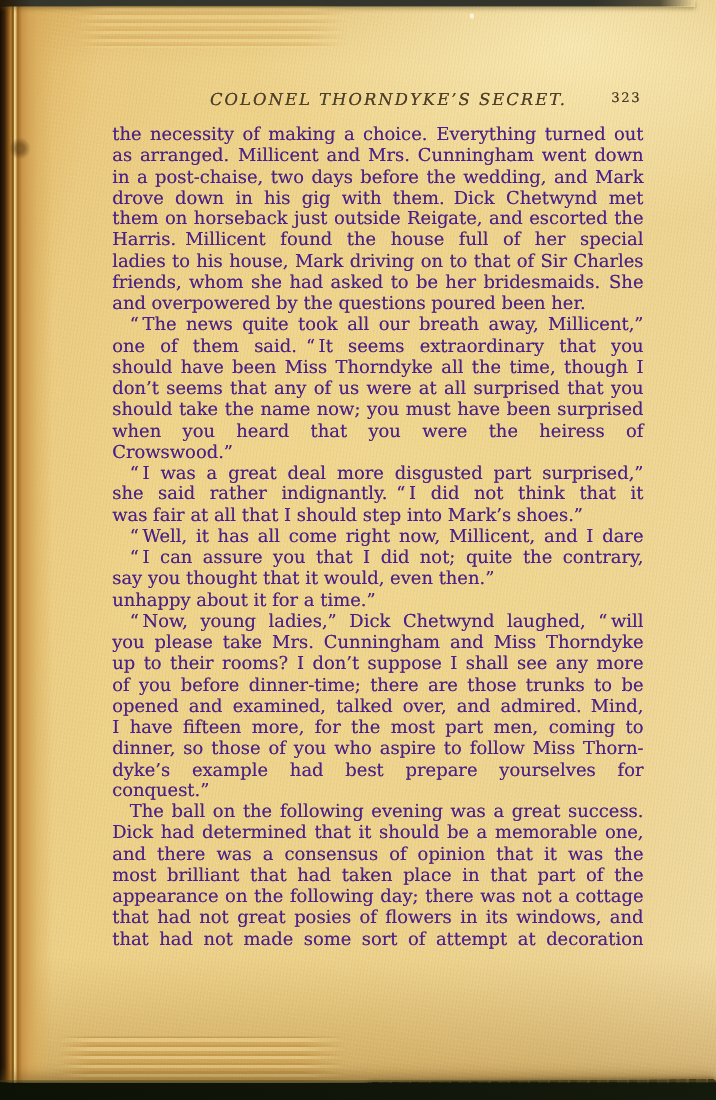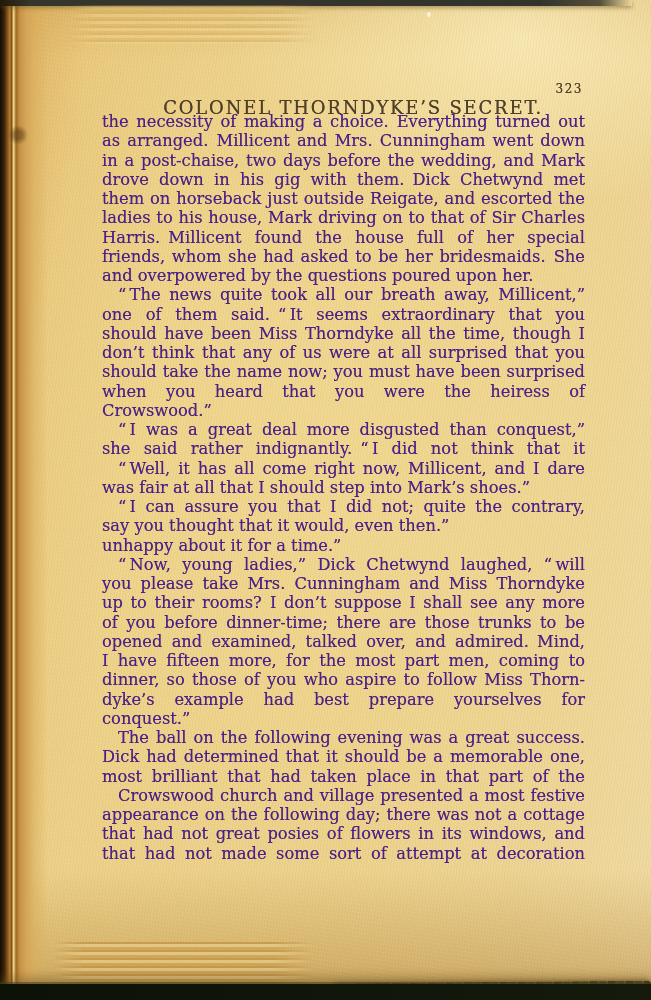--- a/index.html
+++ b/index.html
@@ -67,22 +67,22 @@
     transform:rotate(-.5deg);
     background:
       radial-gradient(ellipse 26px 9px at 70% 65%, #0c0e05 0 40%, rgba(12,14,5,0) 75%),
       repeating-linear-gradient(90deg,#47411f 0 6px,#6b6136 6px 8px,#322c12 8px 15px,#554d28 15px 18px);
     border-radius:8px 4px 0 0;
     box-shadow:0 0 4px rgba(20,20,5,.6);
   }
   
   .page-header{position:absolute;left:102px;top:81px;width:483px;height:22px;color:#4e3f29;}
   .running-title{
-    position:absolute;left:52%;top:16px;transform:translateX(-50%);
-    font-size:18px;letter-spacing:1.8px;white-space:nowrap;
+    position:absolute;left:52%;top:0;transform:translateX(-50%);
+    font-style:italic;font-size:15px;letter-spacing:1.8px;white-space:nowrap;
     text-shadow:0 0 .6px rgba(70,55,30,.8);
   }
   .page-number{position:absolute;right:2px;top:1px;font-size:12px;letter-spacing:1.5px;
     text-shadow:0 0 .5px rgba(70,55,30,.8);}
   
   .text-block{
     position:absolute;left:102px;top:112px;width:483px;
     color:#4c1d95;font-size:16.3px;line-height:19.25px;
     text-shadow:0 0 .5px rgba(70,55,35,.65);
   }
@@ -107,46 +107,46 @@
     <span class="running-title">COLONEL THORNDYKE’S SECRET.</span>
     <span class="page-number">323</span>
   </div>
 
   <div class="text-block">
       <div class="line">the necessity of making a choice. Everything turned out</div>
       <div class="line">as arranged. Millicent and Mrs. Cunningham went down</div>
       <div class="line">in a post-chaise, two days before the wedding, and Mark</div>
       <div class="line">drove down in his gig with them. Dick Chetwynd met</div>
       <div class="line">them on horseback just outside Reigate, and escorted the</div>
+      <div class="line">Harris. Millicent found the house full of her special</div>
       <div class="line">ladies to his house, Mark driving on to that of Sir Charles</div>
-      <div class="line">Harris. Millicent found the house full of her special</div>
       <div class="line">friends, whom she had asked to be her bridesmaids. She</div>
-      <div class="line short">and overpowered by the questions poured upon her.</div>
+      <div class="line short">and overpowered by the questions poured been her.</div>
       <div class="line indent">“ The news quite took all our breath away, Millicent,”</div>
       <div class="line">one of them said. “ It seems extraordinary that you</div>
       <div class="line">should have been Miss Thorndyke all the time, though I</div>
-      <div class="line">don’t think that any of us were at all surprised that you</div>
+      <div class="line">don’t seems that any of us were at all surprised that you</div>
       <div class="line">should take the name now; you must have been surprised</div>
       <div class="line">when you heard that you were the heiress of Crowswood.”</div>
-      <div class="line indent">“ I was a great deal more disgusted than conquest,”</div>
+      <div class="line indent">“ I was a great deal more disgusted part surprised,”</div>
       <div class="line">she said rather indignantly. “ I did not think that it</div>
+      <div class="line short">was fair at all that I should step into Mark’s shoes.”</div>
       <div class="line indent">“ Well, it has all come right now, Millicent, and I dare</div>
-      <div class="line short">was fair at all that I should step into Mark’s shoes.”</div>
       <div class="line indent">“ I can assure you that I did not; quite the contrary,</div>
       <div class="line short">say you thought that it would, even then.”</div>
       <div class="line short">unhappy about it for a time.”</div>
       <div class="line indent">“ Now, young ladies,” Dick Chetwynd laughed, “ will</div>
       <div class="line">you please take Mrs. Cunningham and Miss Thorndyke</div>
       <div class="line">up to their rooms? I don’t suppose I shall see any more</div>
       <div class="line">of you before dinner-time; there are those trunks to be</div>
       <div class="line">opened and examined, talked over, and admired. Mind,</div>
       <div class="line">I have fifteen more, for the most part men, coming to</div>
       <div class="line">dinner, so those of you who aspire to follow Miss Thorn-</div>
       <div class="line">dyke’s example had best prepare yourselves for conquest.”</div>
       <div class="line indent">The ball on the following evening was a great success.</div>
       <div class="line">Dick had determined that it should be a memorable one,</div>
+      <div class="line">and there was a consensus of opinion that it was the</div>
       <div class="line">most brilliant that had taken place in that part of the</div>
-      <div class="line indent">Crowswood church and village presented a most festive</div>
       <div class="line">appearance on the following day; there was not a cottage</div>
       <div class="line">that had not great posies of flowers in its windows, and</div>
       <div class="line">that had not made some sort of attempt at decoration</div>
     </div>
 </div>
 
 </body></html>

